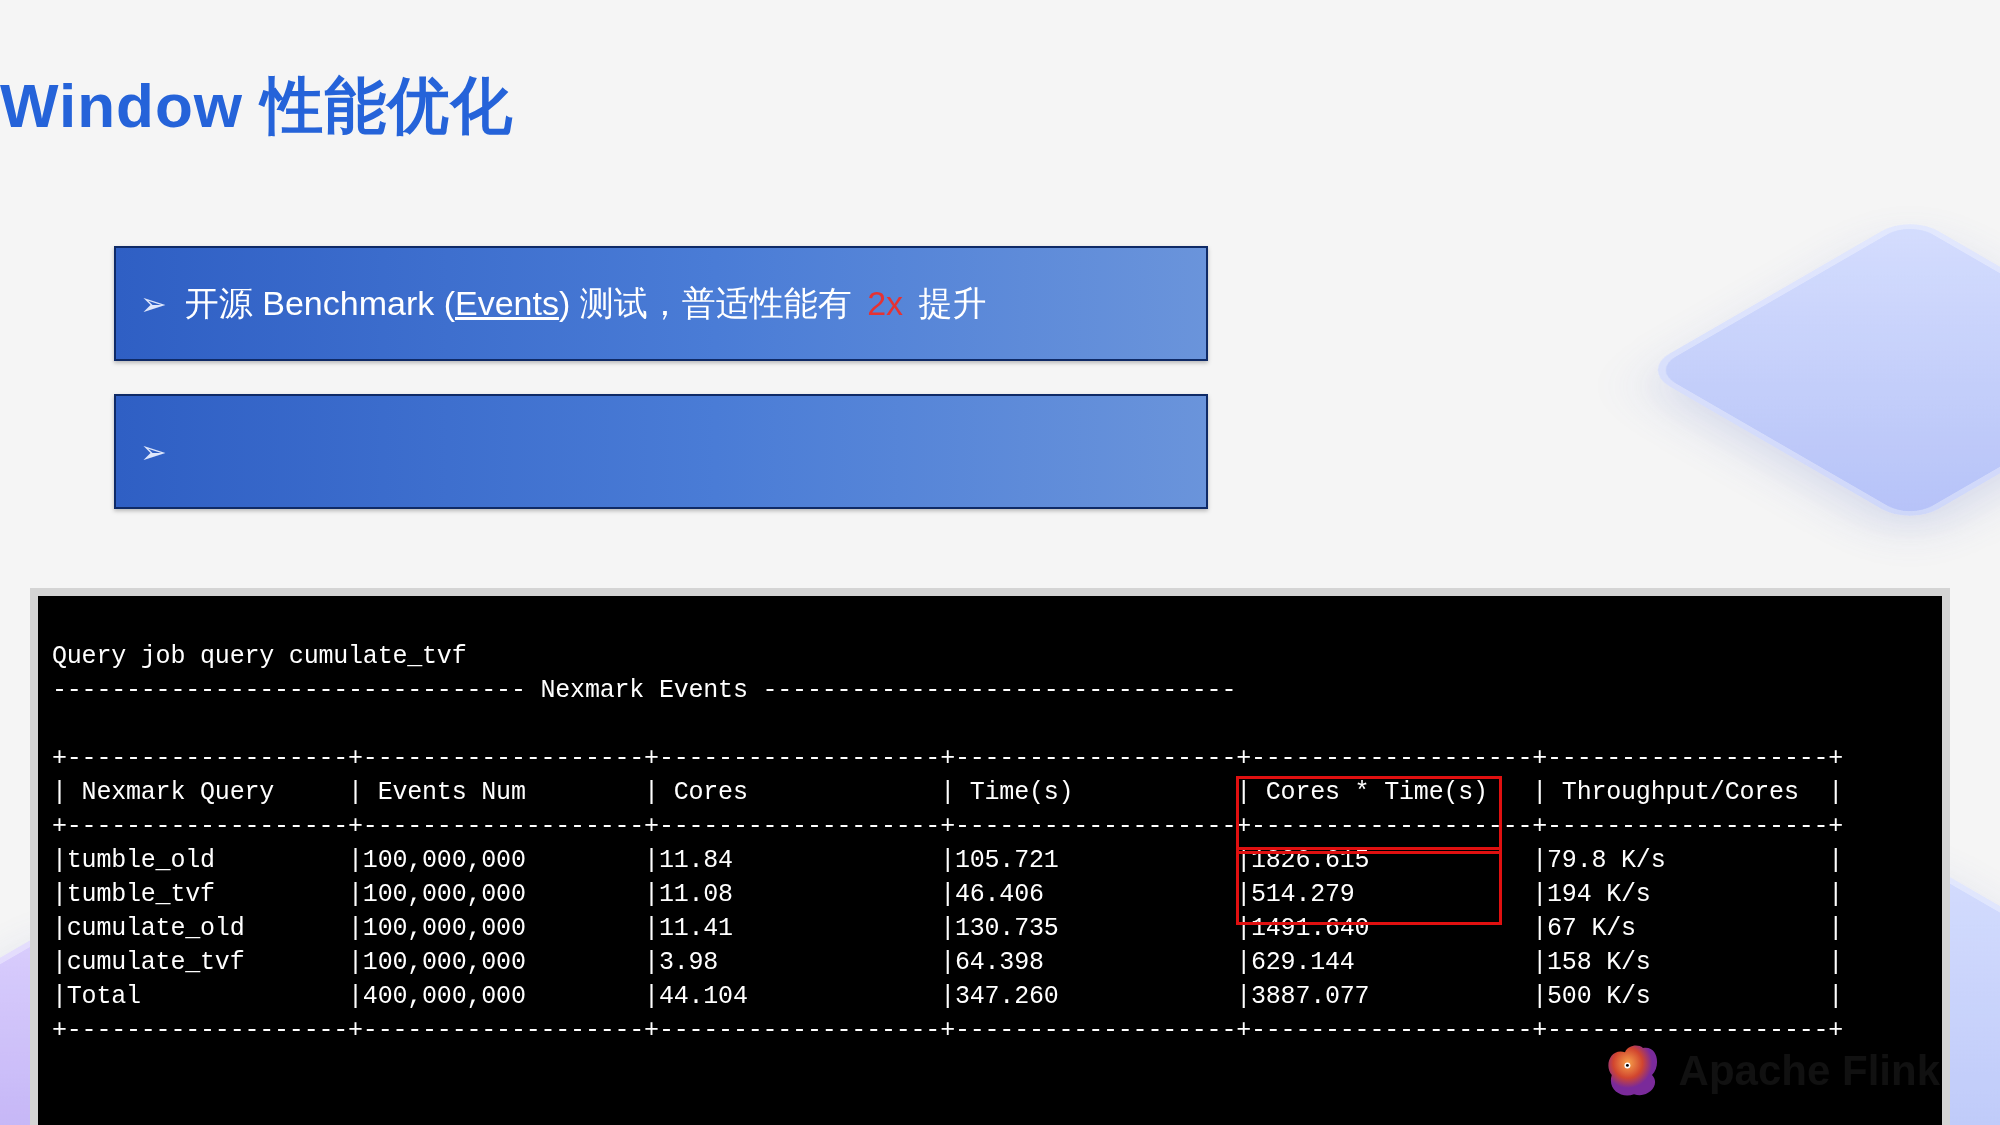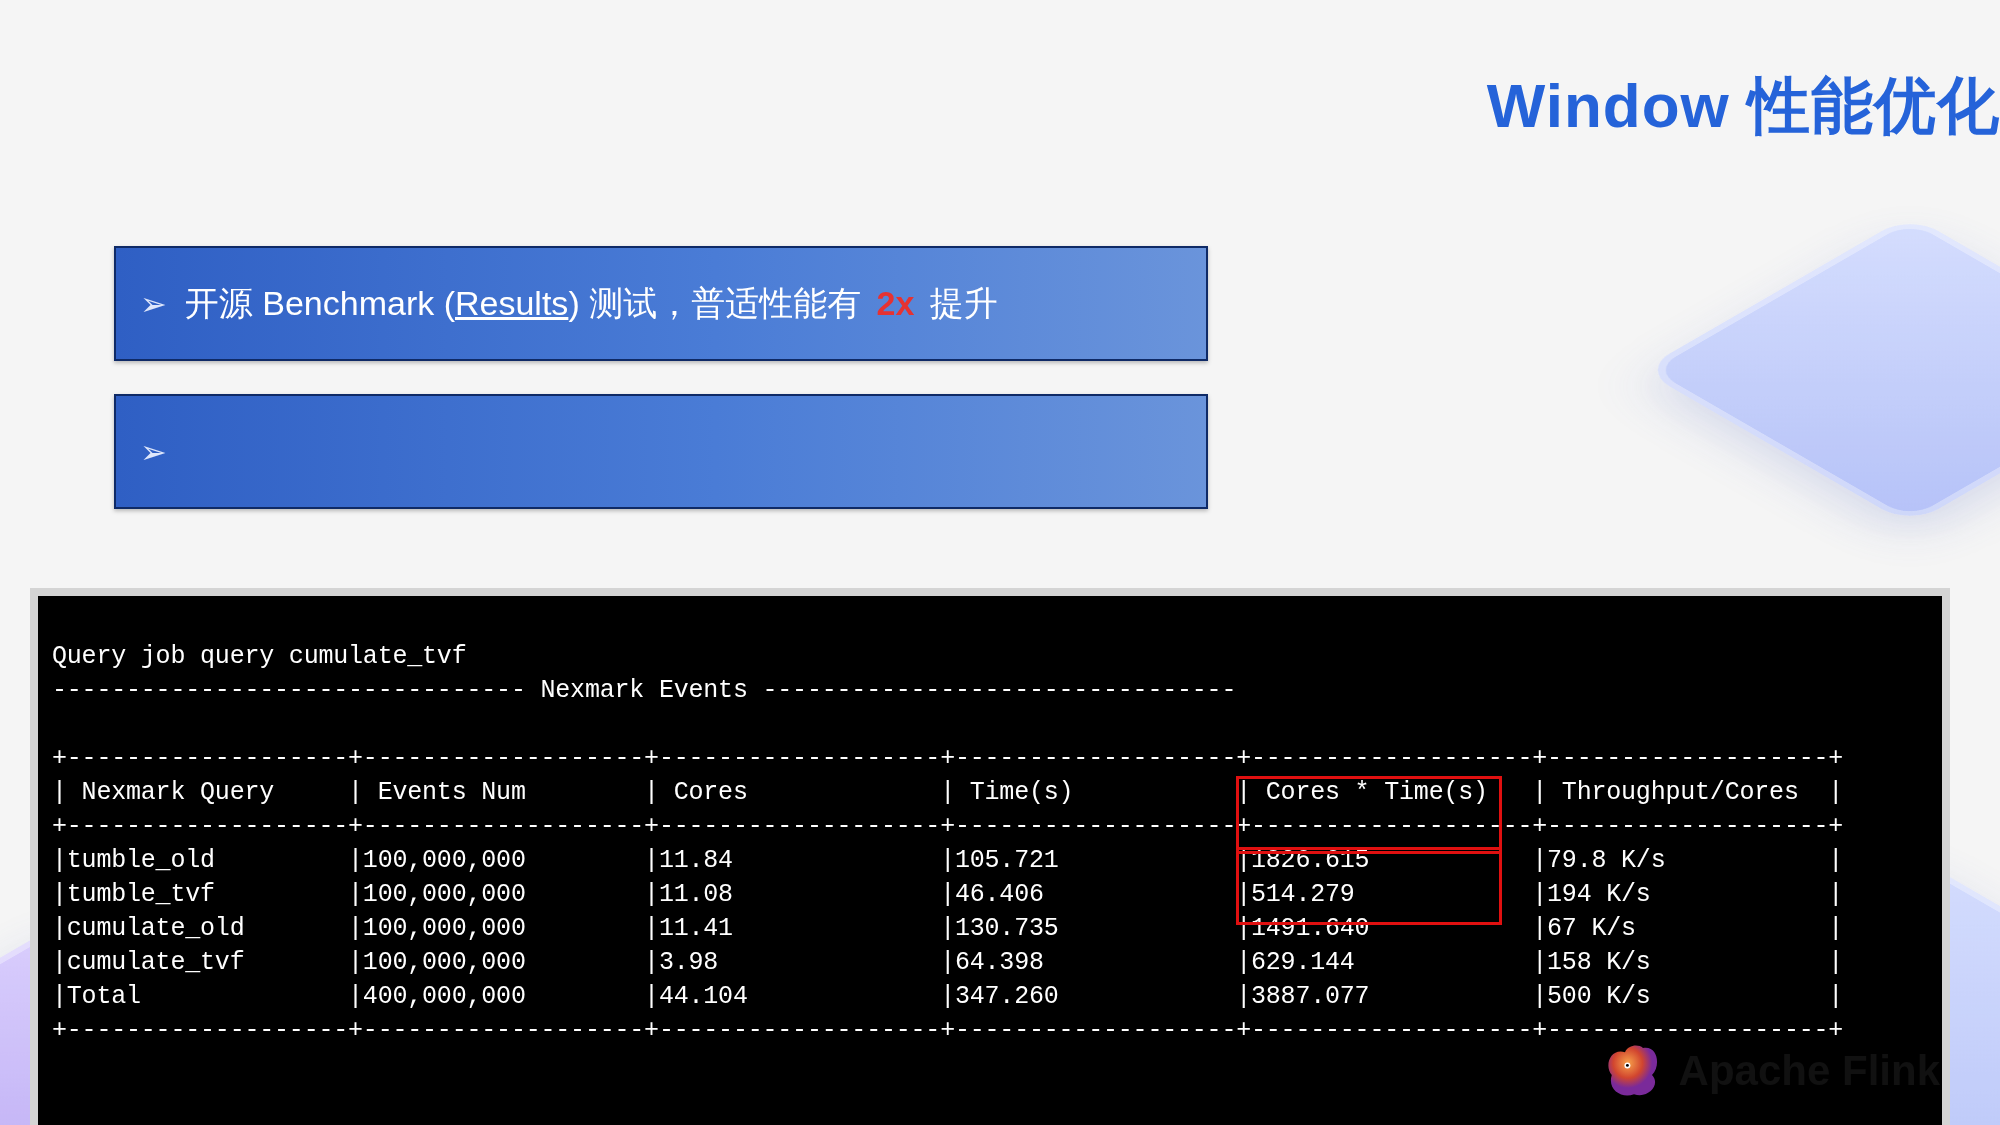--- a/index.html
+++ b/index.html
@@ -38,21 +38,21 @@
   }
   .iso-cube.purple {
     background: linear-gradient(135deg, #d6c9ff 0%, #b09cf2 100%);
   }
 
   
   .title {
     position: absolute;
     top: 64px;
     left: 0; right: 0;
-    text-align: right;
+    text-align: left;
     font-size: 62px;
     font-weight: 800;
     color: #2563d9;
     letter-spacing: 1px;
   }
 
   
   .card {
     position: absolute;
     left: 114px;
@@ -70,21 +70,21 @@
   .card1 { top: 246px; height: 115px; }
   .card2 { top: 394px; height: 115px; }
 
   .arrow {
     font-size: 32px;
     margin-right: 18px;
     color: #dfe7fb;
   }
 
   .underline { text-decoration: underline; }
-  .red2x { color: #e63232; font-weight: 700; margin: 0 6px; text-align: center; }
+  .red2x { color: #e63232; font-weight: 400; margin: 0 6px; text-align: center; }
 
   
   .terminal-wrap {
     position: absolute;
     left: 30px;
     top: 588px;
     width: 1920px;
     background: #d4d4d4;
     padding: 8px;
     box-sizing: border-box;
@@ -135,21 +135,21 @@
   </div>
 <div class="bg-cube cube-bottom-right">
     <div class="iso-cube"></div>
   </div>
 
 <div class="title">Window 性能优化</div>
 
 <div class="card card1">
   <span class="arrow">➢</span>
   <span>
-    <span>开源 Benchmark (</span><span class="underline">Results</span><span>) 测试，普适性能有 </span><span class="red2x">2x</span><span> 提升</span>
+    <span>开源 Benchmark (</span><span class="underline">Events</span><span>) 测试，普适性能有 </span><span class="red2x">2x</span><span> 提升</span>
   </span>
 </div>
 
 <div class="card card2">
   <span class="arrow">➢</span>
 </div>
 
 <div class="terminal-wrap">
   <div class="terminal">
 <span>Query job query cumulate_tvf</span>

